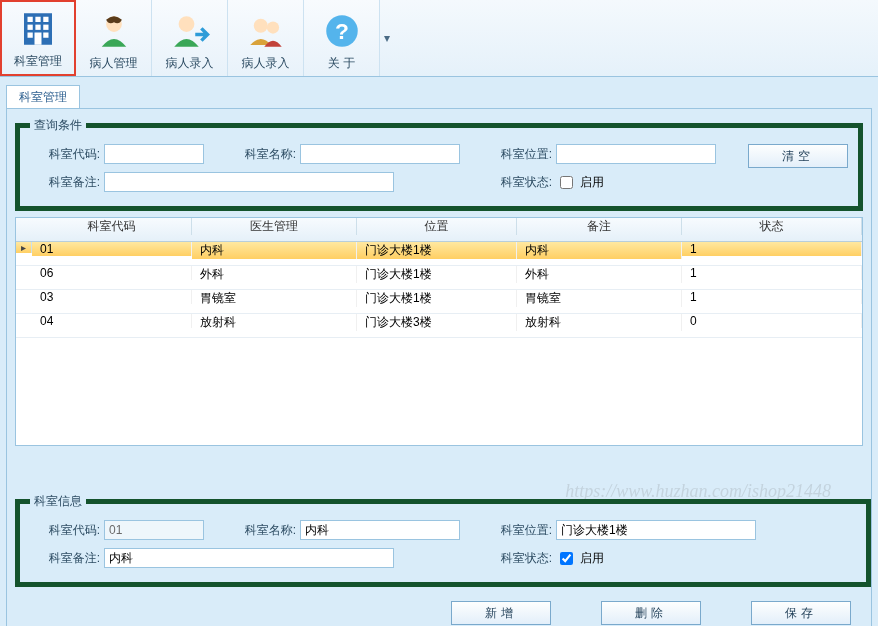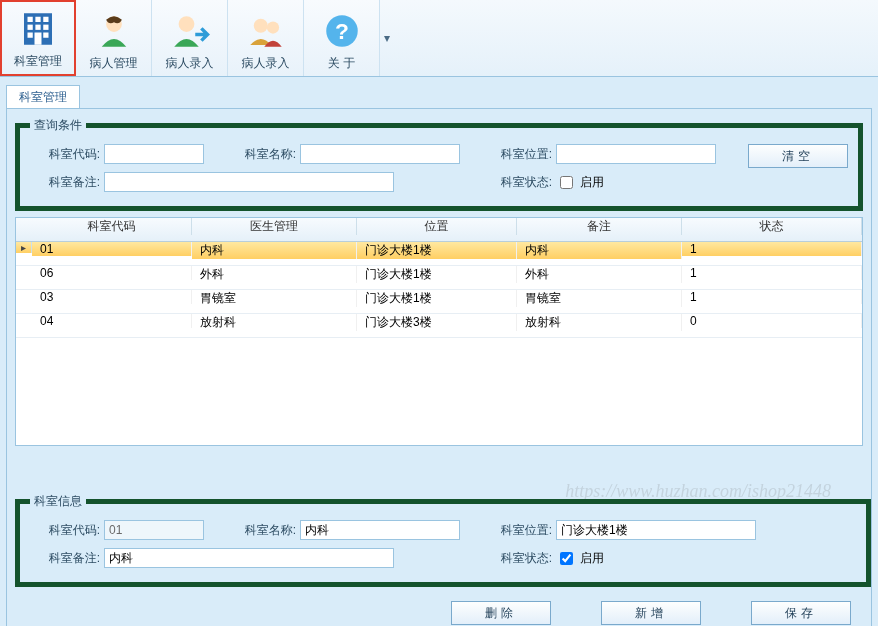--- a/index.html
+++ b/index.html
@@ -361,18 +361,18 @@
       <span class="lbl w70">科室备注:</span>
       <input class="txtin" style="width: 290px;" value="内科">
       <span style="width:90px"></span>
       <span class="lbl w56">科室状态:</span>
       <input type="checkbox" checked="" style="">
       <span>启用</span>
     </div>
   </fieldset>
 
   <div class="bottom-buttons">
+    <button class="btn">新增</button>
     <button class="btn">删除</button>
-    <button class="btn">新增</button>
     <button class="btn">保存</button>
   </div>
 
 </div>
 
 </body></html>

